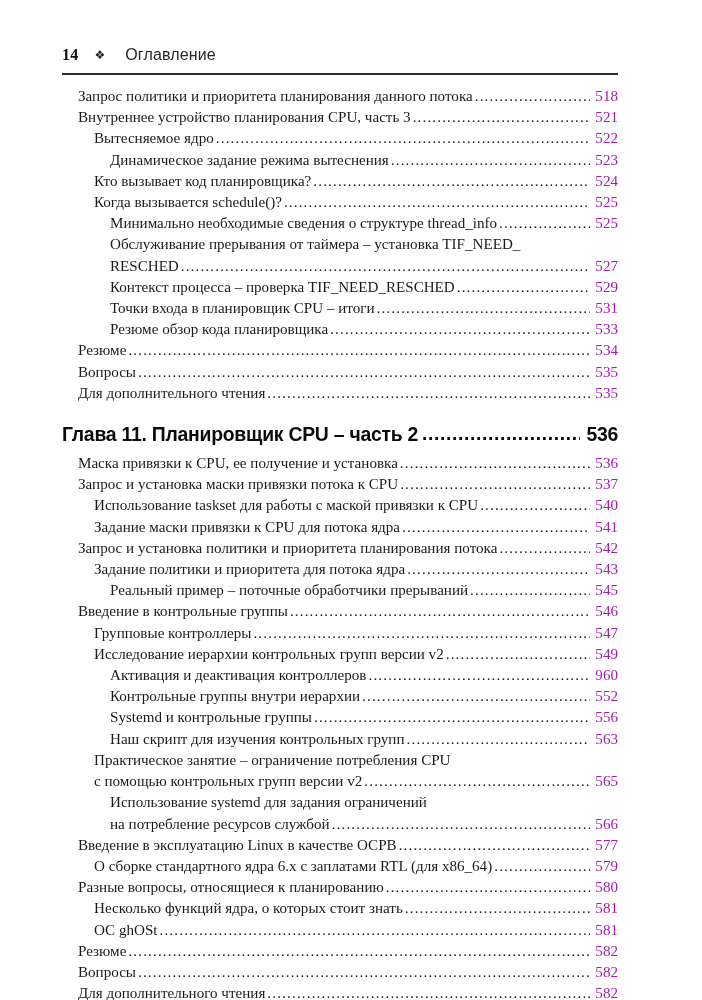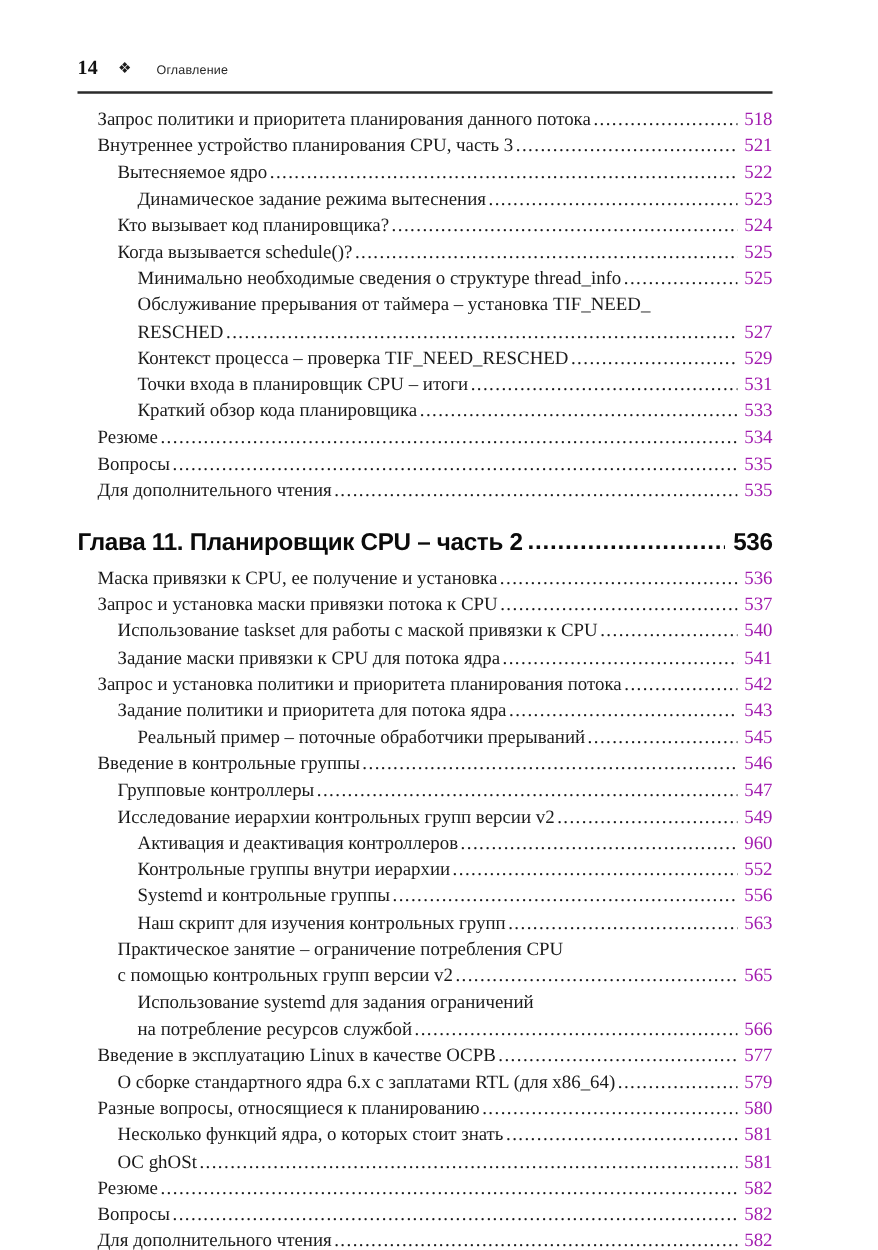--- a/index.html
+++ b/index.html
@@ -45,21 +45,21 @@
     margin-left: 16px;
     font-size: 12px;
     line-height: 1;
     color: #1d1d1d;
     position: relative;
     top: -1px;
   }
   .head-title {
     margin-left: 20px;
     font-family: "Liberation Sans", "DejaVu Sans", sans-serif;
-    font-size: 10px;
+    font-size: 16px;
     letter-spacing: 0.15px;
     color: #262626;
   }
   .head-rule {
     position: absolute;
     left: 62px;
     top: 73px;
     width: 556px;
     height: 1.6px;
     background: #2b2b2b;
@@ -204,21 +204,21 @@
         <span class="txt">Контекст процесса – проверка TIF_NEED_RESCHED</span>
         <span class="leader">........................................................................................................................................................................................................</span>
         <span class="pg">529</span>
       </div>
       <div class="entry lvl3">
         <span class="txt">Точки входа в планировщик CPU – итоги</span>
         <span class="leader">........................................................................................................................................................................................................</span>
         <span class="pg">531</span>
       </div>
       <div class="entry lvl3">
-        <span class="txt">Краткий обзор кода планировщика</span>
+        <span class="txt">Резюме обзор кода планировщика</span>
         <span class="leader">........................................................................................................................................................................................................</span>
         <span class="pg">533</span>
       </div>
       <div class="entry lvl1">
         <span class="txt">Резюме</span>
         <span class="leader">........................................................................................................................................................................................................</span>
         <span class="pg">534</span>
       </div>
       <div class="entry lvl1">
         <span class="txt">Вопросы</span>

